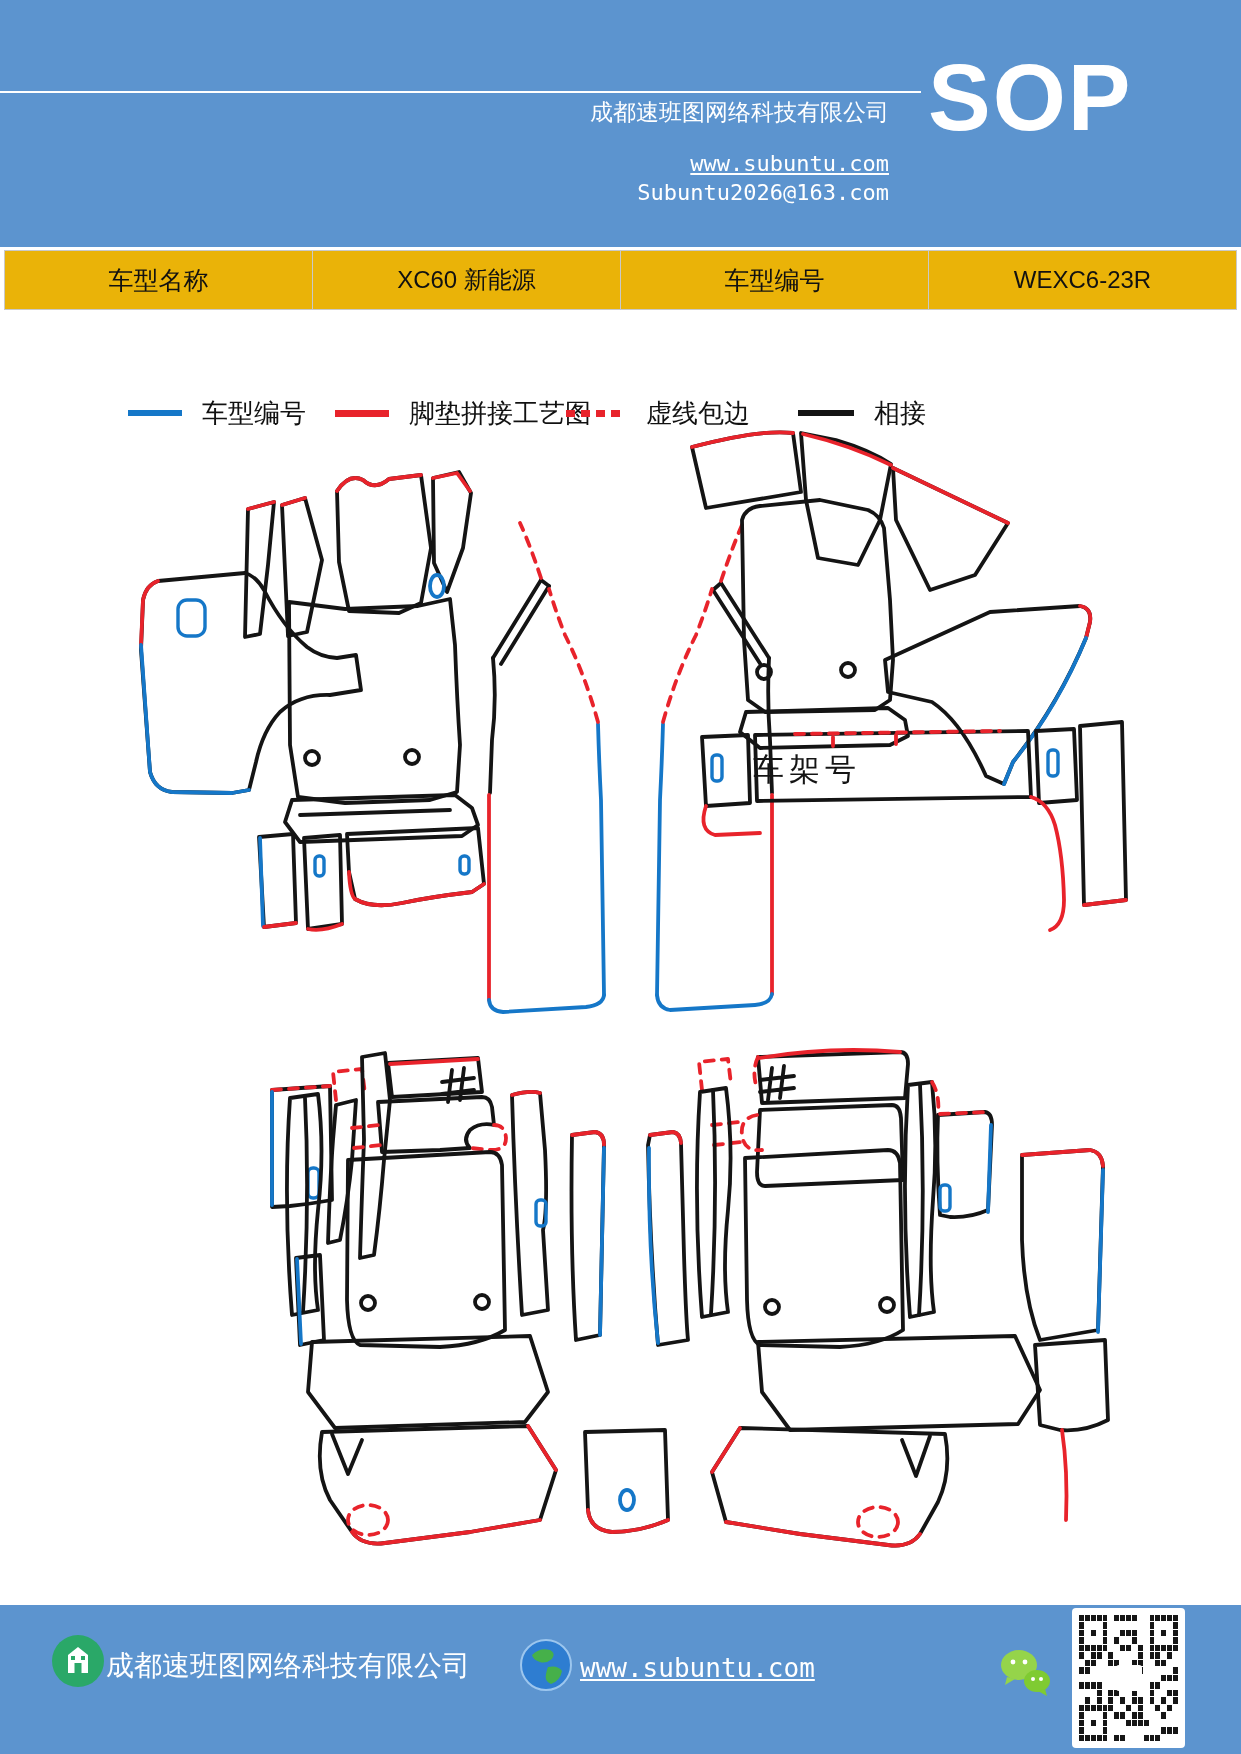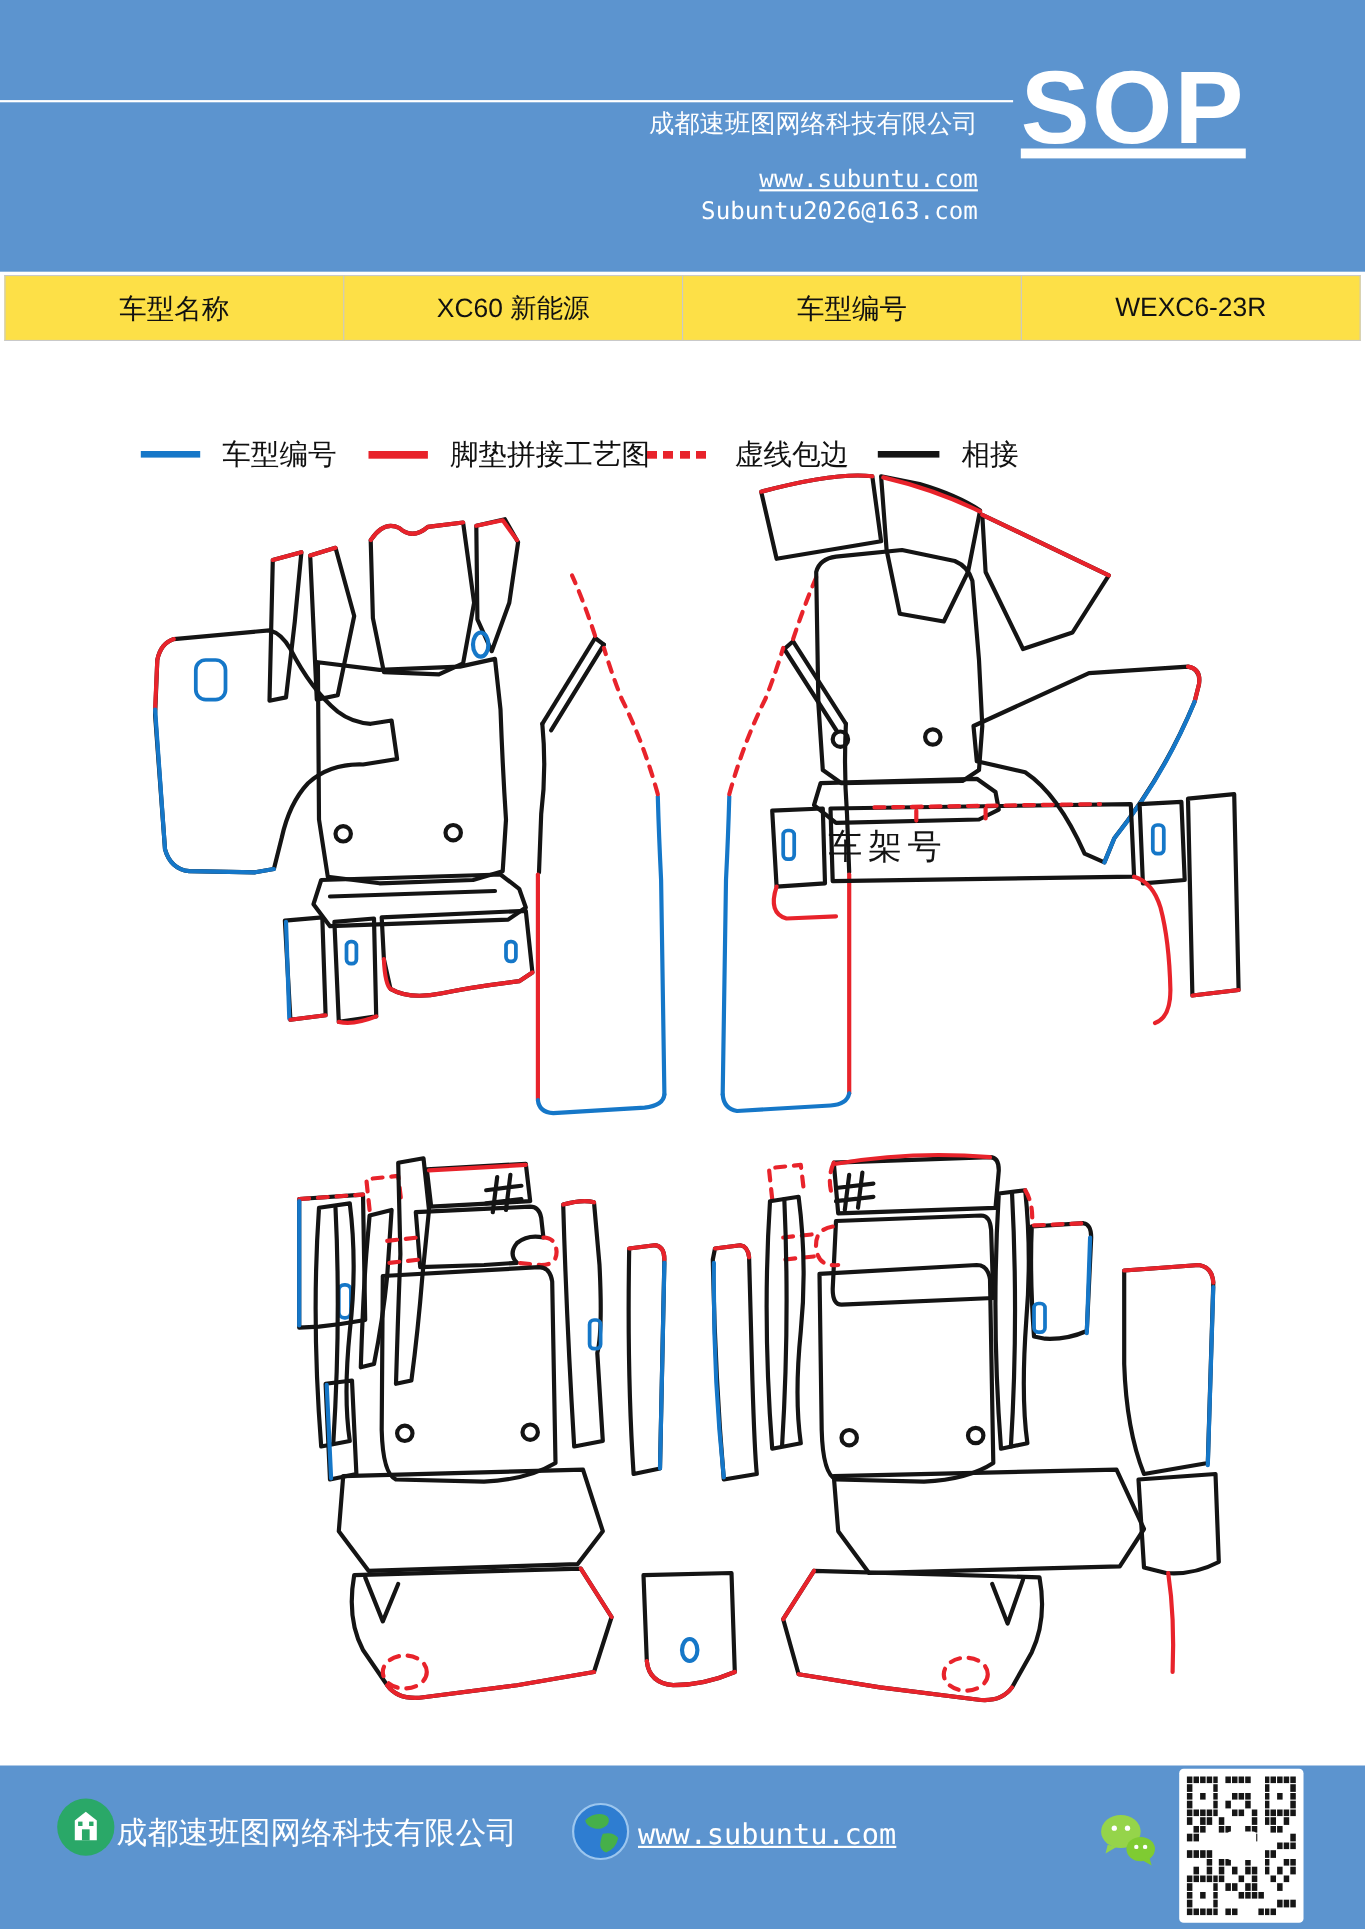--- a/index.html
+++ b/index.html
@@ -12,23 +12,23 @@
   .hdr-rule{position:absolute;left:0;top:91px;width:921px;height:2px;background:#fff;}
   .doc-title{position:absolute;left:30px;top:134px;color:#fff;font-size:38px;font-weight:700;
              font-family:"DejaVu Serif","Liberation Serif",serif;}
   .hdr-company{position:absolute;right:352px;top:97px;color:#fff;font-size:23px;
                font-family:"DejaVu Serif","Liberation Serif",serif;}
   .hdr-site{position:absolute;right:352px;top:151px;color:#fff;font-size:22px;
             text-decoration:underline;font-family:"DejaVu Sans Mono","Liberation Mono",monospace;}
   .hdr-mail{position:absolute;right:352px;top:180px;color:#fff;font-size:22px;
             font-family:"DejaVu Sans Mono","Liberation Mono",monospace;}
   .sop{position:absolute;left:928px;top:44px;color:#fff;font-size:94px;font-weight:700;
-       letter-spacing:2px;font-family:"Liberation Sans",sans-serif;text-decoration:underline;}
+       letter-spacing:2px;font-family:"Liberation Sans",sans-serif;}
   
-  .tbl{position:absolute;left:4px;top:250px;width:1233px;border-collapse:collapse;background:#fde047;}
+  .tbl{position:absolute;left:4px;top:250px;width:1233px;border-collapse:collapse;background:#eab308;}
   .tbl td{border:1.6px solid #c9c9c9;height:56px;text-align:center;vertical-align:middle;}
   .tbl .lab{font-size:25px;color:#111;font-family:"DejaVu Serif","Liberation Serif",serif;}
   .tbl .val{font-size:24px;color:#111;font-family:"Liberation Sans",sans-serif;}
   
   .legend-item{position:absolute;top:399px;height:28px;display:flex;align-items:center;}
   .sw{display:inline-block;}
   .sw-blue{width:54px;height:6px;background:#1577C8;}
   .sw-red{width:54px;height:7px;background:#E8232B;}
   .sw-dash{width:60px;height:7px;background:repeating-linear-gradient(90deg,#E8232B 0 9px,transparent 9px 15px);}
   .sw-black{width:56px;height:6px;background:#141414;}
@@ -85,21 +85,21 @@
     </table>
 
   <div class="legend-item" style="left:128px">
     <span class="sw sw-blue"></span>
     <span class="lbl">车型编号</span>
   </div>
   <div class="legend-item" style="left:335px">
     <span class="sw sw-red"></span>
     <span class="lbl">脚垫拼接工艺图</span>
   </div>
-  <div class="legend-item" style="left:588px">
+  <div class="legend-item" style="left:566px">
     <span class="sw sw-dash"></span>
     <span class="lbl">虚线包边</span>
   </div>
   <div class="legend-item" style="left:798px">
     <span class="sw sw-black"></span>
     <span class="lbl">相接</span>
   </div>
 
   <svg class="diag" viewBox="0 0 1241 1754">
 

